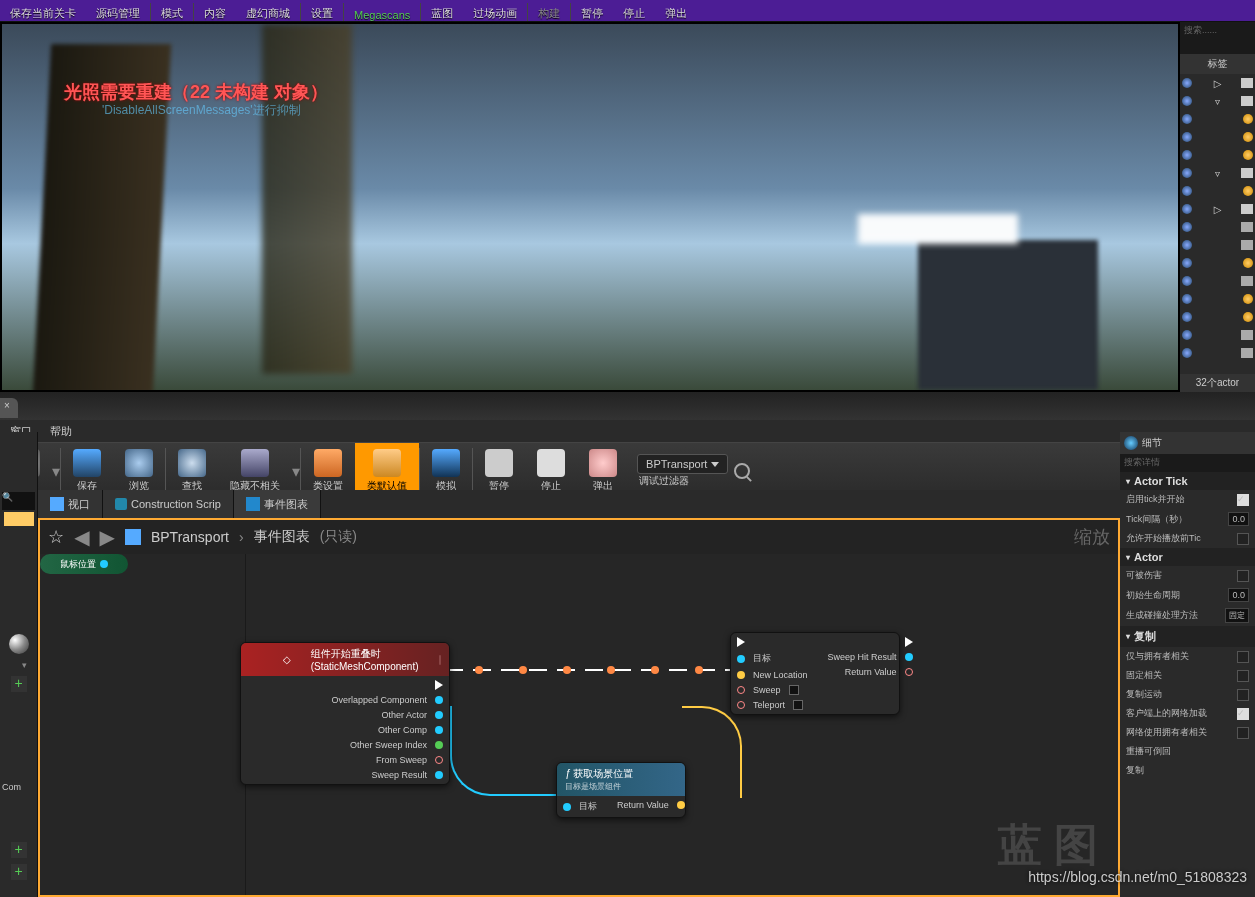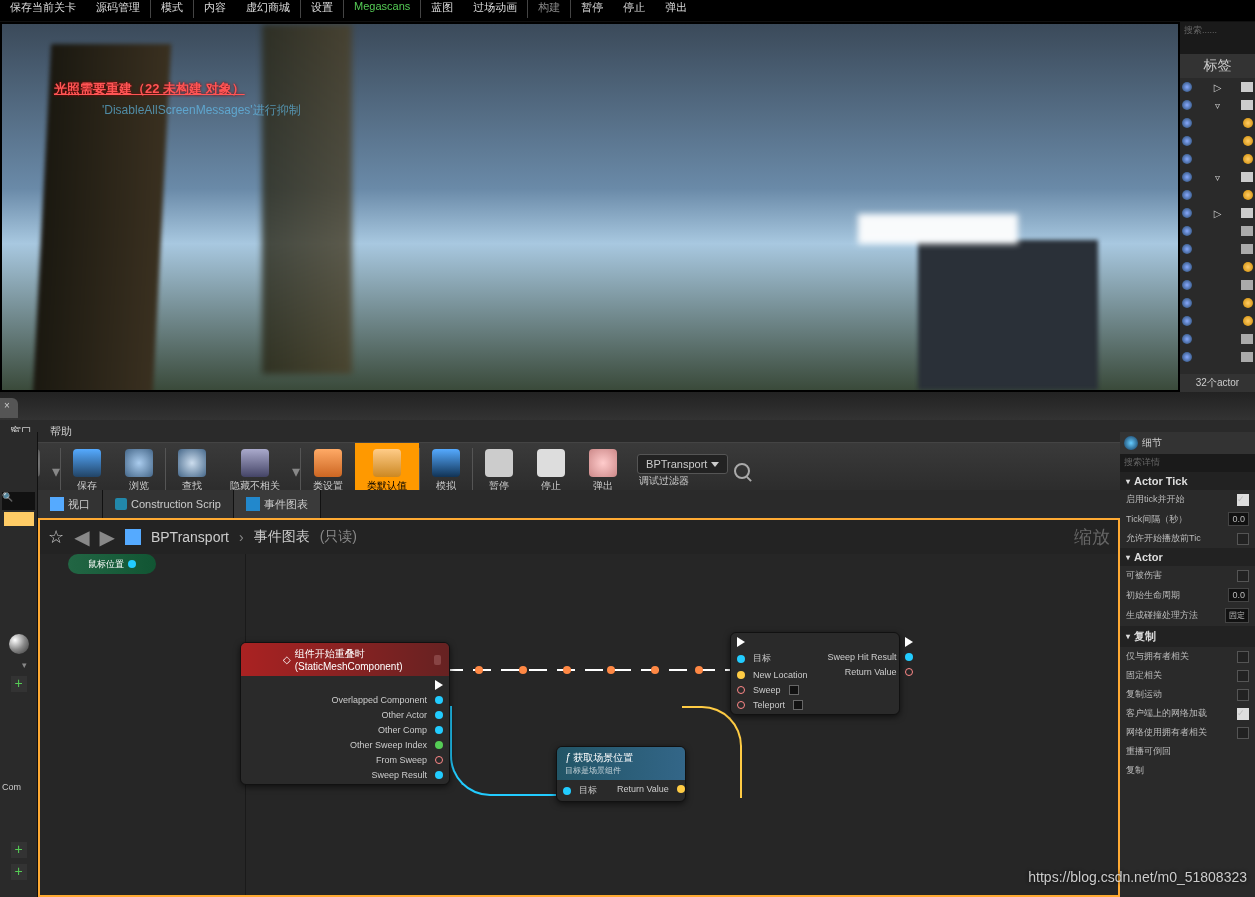--- a/index.html
+++ b/index.html
@@ -1,36 +1,36 @@
 <!DOCTYPE html>
 <html><head>
 <meta charset="utf-8">
 <style>
 * { margin: 0; padding: 0; box-sizing: border-box; font-family: "Microsoft YaHei", sans-serif; }
 body { background: #1a1a1a; color: #ccc; width: 1255px; height: 897px; overflow: hidden; position: relative; }
 
 
-.top-toolbar { display: flex; align-items: flex-start; height: 22px; background: #000000; border-bottom: 1px solid #111; font-size: 11px; }
+.top-toolbar { display: flex; align-items: flex-end; height: 22px; background: #4c1d95; border-bottom: 1px solid #111; font-size: 11px; }
 .top-toolbar .tb-btn { padding: 0 10px; color: #ddd; text-shadow: 0 1px 1px #000; cursor: pointer; }
 .top-toolbar .sep { width: 1px; height: 18px; background: #444; }
 
 
 .viewport-wrap { display: flex; height: 370px; }
 .viewport { flex: 1; position: relative; background: linear-gradient(180deg,#3b4a5a 0%, #6a8aa8 45%, #a8c8e0 60%, #3a4a3a 100%); overflow:hidden; border:2px solid #000;}
 .viewport .tree1 { position:absolute; left:40px; top:20px; width:120px; height:350px; background:linear-gradient(90deg,#1a1810,#3a3020); filter:blur(2px); transform:skewX(-3deg);}
 .viewport .tree2 { position:absolute; left:260px; top:0; width:90px; height:350px; background:linear-gradient(90deg,#2a2818,#4a4028); filter:blur(3px); opacity:.8;}
 .viewport .rock { position:absolute; right:80px; bottom:0; width:180px; height:150px; background:#2a3038; filter:blur(2px); }
 .viewport .light { position:absolute; right:160px; top:190px; width:160px; height:30px; background:#fff; filter:blur(3px); opacity:.95;}
-.viewport .overlay-red { position:absolute; top:56px; left:52px; color:#f55; font-weight:bold; font-size:13px; text-shadow:0 0 3px #800;text-decoration:underline;}
+.viewport .overlay-red { position:absolute; top:56px; left:62px; color:#f55; font-weight:bold; font-size:18px; text-shadow:0 0 3px #800;}
 .viewport .overlay-blue { position:absolute; top:78px; left:100px; color:#6cf; font-size:12px; opacity:.6;}
 
 
 .outliner { width: 75px; background:#2a2a2a; display:flex; flex-direction:column; font-size:10px;}
 .outliner-search { height:32px; background:#1a1a1a; color:#666; font-size:9px; padding:2px 4px;}
-.outliner-tag { background:#333; text-align:center; padding:3px 0; font-size:14px;}
+.outliner-tag { background:#333; text-align:center; padding:3px 0; font-size:10px;}
 .outliner-list { flex:1; overflow:hidden; }
 .outliner-row { display:flex; align-items:center; height:18px; padding:0 2px;}
 .outliner-row .eye { width:10px; height:10px; background:radial-gradient(circle,#8af,#246); border-radius:50%; margin-right:2px;}
 .outliner-row .folder { width:12px; height:10px; background:#ccc; margin-left:auto;}
 .outliner-row .cube { width:12px; height:10px; background:#aaa; margin-left:auto;}
 .outliner-row .sun { width:10px; height:10px; background:radial-gradient(circle,#fc6,#c80); border-radius:50%; margin-left:auto;}
 .outliner-footer { background:#333; text-align:center; font-size:10px; padding:2px 0;}
 
 
 .mid-gap { height:28px; background: linear-gradient(180deg,#222,#333);}
@@ -98,33 +98,33 @@
 .node .hdr { padding:4px 8px; border-radius:5px 5px 0 0; color:#fff; font-size:10px;}
 .node .sub { font-size:8px; opacity:.7;}
 .node .body { padding:4px 6px; display:flex; gap:20px;}
 .node .col { display:flex; flex-direction:column; gap:5px;}
 .node .pin { display:flex; align-items:center; gap:8px; white-space:nowrap;}
 .pin-dot { width:8px;height:8px;border-radius:50%;}
 .pin-exec { width:0;height:0;border-top:5px solid transparent;border-bottom:5px solid transparent;border-left:8px solid #fff;}
 .pc-blue{background:#2cf;} .pc-yellow{background:#fc4;} .pc-red{background:#f55;border:1px solid #f88;background:transparent;} .pc-green{background:#5c5;}
 
 .node-overlap { left:200px; top:88px; width:210px;}
-.node-overlap .hdr { background:linear-gradient(90deg,#a22,#622); display:flex; align-items:center; gap:4px;padding-left:42px;}
+.node-overlap .hdr { background:linear-gradient(90deg,#a22,#622); display:flex; align-items:center; gap:20px;padding-left:42px;}
 .node-overlap .hdr::before{content:"◇"; color:#fff;}
 .node-overlap .hdr .close{margin-left:auto;background:#844;width:10px;height:10px;border-radius:2px;}
 
 .node-setloc { left:690px; top:78px; width:170px;}
 .node-setloc .hdr { background:linear-gradient(90deg,#246,#358);}
 .node-setloc .hdr::before{content:"ƒ "; font-style:italic;}
 
-.node-getloc { left:516px; top:192px; width:130px;}
+.node-getloc { left:516px; top:208px; width:130px;}
 .node-getloc .hdr { background:linear-gradient(90deg,#256,#368);}
 .node-getloc .hdr::before{content:"ƒ "; font-style:italic;}
 
-.node-mouse { left:410px; top:296px; width:88px; height:20px; background:linear-gradient(90deg,#264,#153); border-radius:10px; display:flex; align-items:center; justify-content:center; gap:4px;margin-left:28px;}
+.node-mouse { left:410px; top:296px; width:88px; height:20px; background:linear-gradient(90deg,#264,#153); border-radius:10px; display:flex; align-items:center; justify-content:center; gap:4px;}
 
 .wire-exec { position:absolute; height:2px; background:repeating-linear-gradient(90deg,#fff 0,#fff 18px,transparent 18px,transparent 28px);}
 .wire-exec .pulse{position:absolute;width:8px;height:8px;background:#f84;border-radius:50%;top:-3px;}
 .wire-blue { position:absolute; border:2px solid #2cf; border-top:none; border-right:none; border-radius:0 0 0 40px;}
 .wire-yellow { position:absolute; border:2px solid #fc4; border-bottom:none; border-left:none; border-radius:0 40px 0 0;}
 
 .checkbox-pin { width:10px;height:10px;border:1px solid #666;background:#111;}
 
 
 .details { position:absolute; right:0; top:432px; width:135px; bottom:0; background:#2a2a2a; font-size:10px; overflow:hidden;}
@@ -361,20 +361,21 @@
   <span class="grid-ico"></span>
   <span class="bc">BPTransport</span>
   <span class="chev">›</span>
   <span class="bc">事件图表</span>
   <span class="bc" style="color:#888">(只读)</span>
   <span class="zoom">缩放</span>
 </div>
 
 <div class="graph">
   <div class="grid-major"></div>
+  <div class="bp-text">蓝 图</div>
 
   <div class="wire-exec" style="left:405px;top:115px;width:290px">
     <div class="pulse" style="left:30px"></div>
       <div class="pulse" style="left:74px"></div>
       <div class="pulse" style="left:118px"></div>
       <div class="pulse" style="left:162px"></div>
       <div class="pulse" style="left:206px"></div>
       <div class="pulse" style="left:250px"></div>
   </div>
   <div class="wire-blue" style="left:410px;top:152px;width:120px;height:90px"></div>

